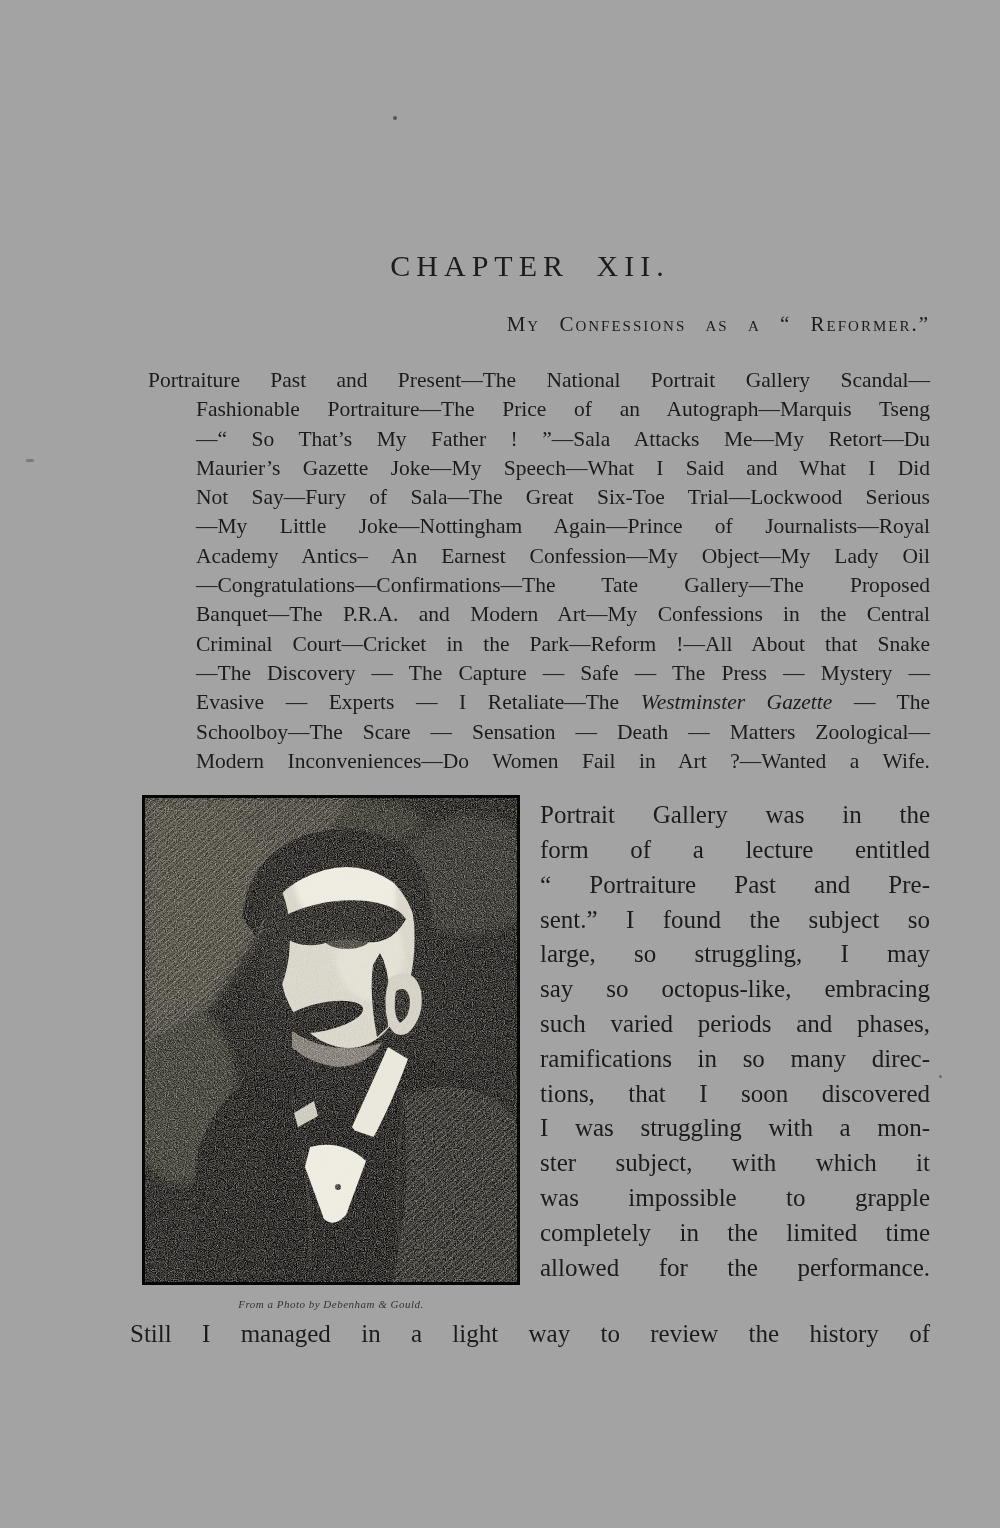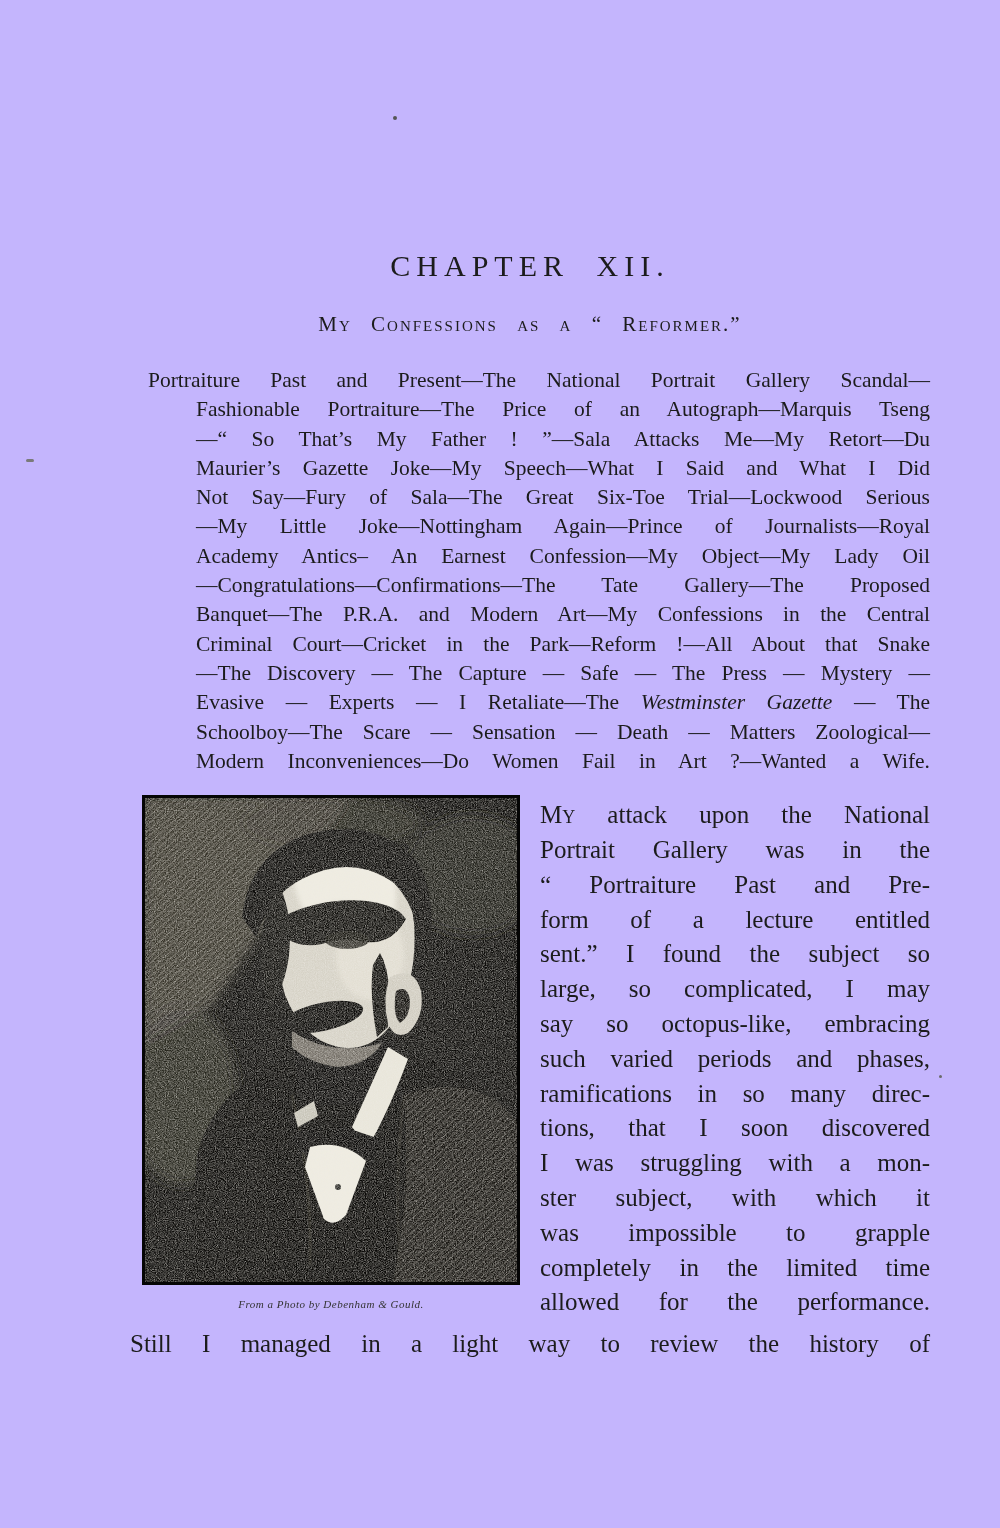--- a/index.html
+++ b/index.html
@@ -1,28 +1,28 @@
 <!DOCTYPE html>
 <html><head>
 <meta charset="utf-8">
 <style>
   html,body { margin:0; padding:0; background:#e8e8e8; }
   .page {
     position:relative; width:1000px; height:1528px; margin:0 auto;
-    background:#c4b5fd; overflow:hidden;
+    background:#a3a3a3; overflow:hidden;
     font-family:"Liberation Serif","DejaVu Serif",serif; color:#1c1c1c;
   }
   .content { position:absolute; left:130px; top:0; width:800px; }
 
   .chapter {
     margin:249px 0 0 0; text-align:center;
     font-size:30px; font-weight:400; letter-spacing:6px; word-spacing:14px;
   }
   .subtitle {
-    margin:29px 0 0 0; text-align:center;
+    margin:29px 0 0 0; text-align:right;
     font-size:21px; font-weight:400; font-variant:small-caps;
     letter-spacing:2px; word-spacing:12px;
   }
 
   .summary { margin:29px 0 0 18px; width:782px; font-size:21.5px; line-height:29.3px; }
   .sline { text-align:justify; text-align-last:justify; white-space:normal; }
   .sline.ind { padding-left:48px; }
   .it { font-style:italic; }
 
   .two-col { display:flex; margin-top:19px; }
@@ -141,26 +141,25 @@
           <path d="M168 352 Q200 344 224 366 L204 420 Q192 433 182 424 L163 372 Z" fill="#efece1"></path>
           <circle cx="196" cy="392" r="3" fill="#2a2a26"></circle>
 
           <rect width="378" height="490" filter="url(#noise)" opacity="0.8"></rect>
           <rect x="1.5" y="1.5" width="375" height="487" fill="none" stroke="#050505" stroke-width="3"></rect>
         </svg>
         <figcaption class="caption">From a Photo by Debenham &amp; Gould.</figcaption>
       </figure>
 
       <div class="col-text">
-        <div class="bline"><span class="smallcaps">My</span><span> attack upon the National</span></div>
         <div class="bline">Portrait Gallery was in the</div>
+        <div class="bline">form of a lecture entitled</div>
         <div class="bline">“ Portraiture Past and Pre-</div>
-        <div class="bline">form of a lecture entitled</div>
         <div class="bline">sent.” I found the subject so</div>
-        <div class="bline">large, so complicated, I may</div>
+        <div class="bline">large, so struggling, I may</div>
         <div class="bline">say so octopus-like, embracing</div>
         <div class="bline">such varied periods and phases,</div>
         <div class="bline">ramifications in so many direc-</div>
         <div class="bline">tions, that I soon discovered</div>
         <div class="bline">I was struggling with a mon-</div>
         <div class="bline">ster subject, with which it</div>
         <div class="bline">was impossible to grapple</div>
         <div class="bline">completely in the limited time</div>
         <div class="bline">allowed for the performance.</div>
       </div>

